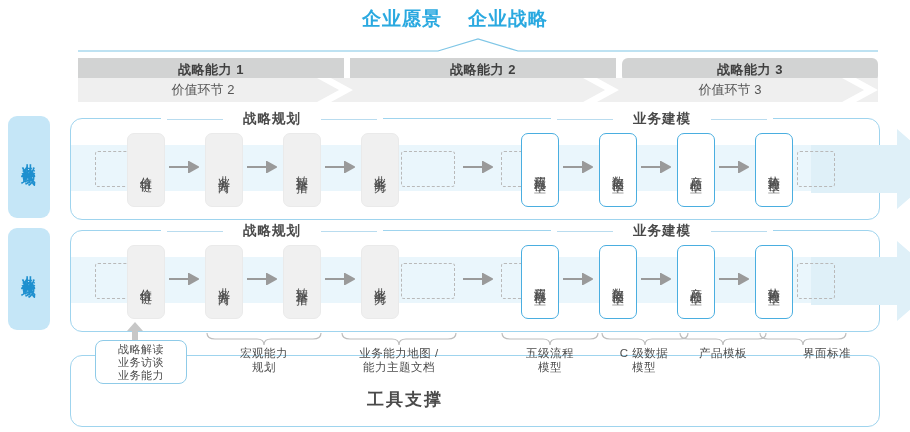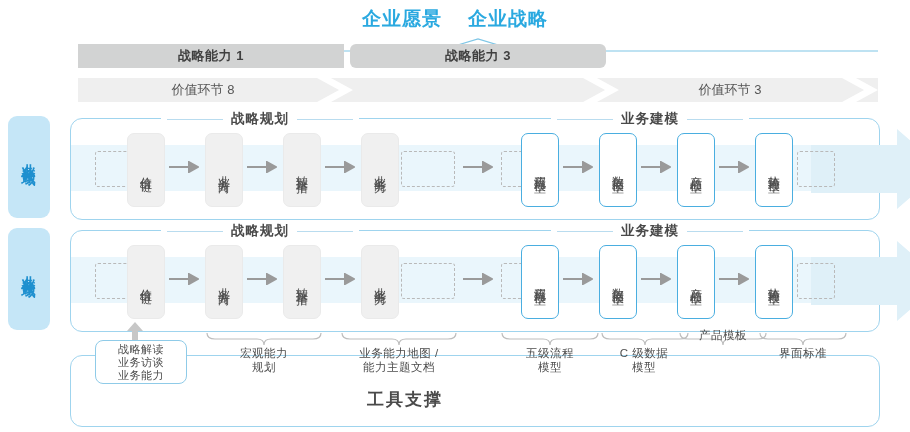--- a/index.html
+++ b/index.html
@@ -13,21 +13,21 @@
 
   
   .titles{
     position:absolute;left:0;top:6px;width:910px;
     display:flex;justify-content:center;gap:26px;
     font-size:19px;font-weight:bold;color:#2aa9e0;letter-spacing:1px;
   }
   .peak{position:absolute;left:78px;top:38px;width:800px;height:14px;}
 
   
-  .capbar-row{position:absolute;left:78px;top:44px;width:800px;height:24px;display:flex;gap:6px;}
+  .capbar-row{position:absolute;left:78px;top:58px;width:800px;height:24px;display:flex;gap:6px;}
   .capbar{
     background:#d2d3d3;color:#3f3f3f;font-size:13px;font-weight:bold;
     display:flex;align-items:center;justify-content:center;letter-spacing:.5px;
   }
   .capbar.c0{width:266px;}
   .capbar.c1{width:266px;}
   .capbar.c2{width:256px;border-radius:6px;}
 
   
   .valuebar{position:absolute;left:78px;top:78px;width:800px;height:24px;}
@@ -48,21 +48,21 @@
 
   
   .rowbox{
     position:absolute;left:70px;width:808px;height:100px;
     border:1px solid #9fd4ee;border-radius:12px;background:#fff;
   }
   .rowbox.r0{top:118px;}
   .rowbox.r1{top:230px;}
 
   .seclabel{
-    position:absolute;top:-9px;display:flex;align-items:center;gap:8px;
+    position:absolute;top:-9px;display:flex;align-items:center;gap:20px;
     background:#fff;padding:0 6px;font-size:13.5px;font-weight:bold;color:#4a4a4a;letter-spacing:1px;
   }
   .seclabel .ln{display:block;width:56px;height:1px;background:#b9dcef;}
   .seclabel.left{left:90px;}
   .seclabel.right{left:480px;}
 
   
   .band{position:absolute;left:0;top:26px;width:808px;height:46px;background:#eaf6fc;}
   .bigarrow{position:absolute;left:740px;top:8px;width:160px;height:84px;}
 
@@ -115,31 +115,32 @@
     <span>企业愿景</span>
     <span>企业战略</span>
   </div>
 
   <svg class="peak" viewBox="0 0 800 14">
     <path d="M0 13 L360 13 L400 1 L440 13 L800 13" fill="none" stroke="#7fc6e6" stroke-width="1.2"></path>
   </svg>
 
   <div class="capbar-row">
     <div class="capbar c0">战略能力 1</div>
+    <div class="capbar c1">战略能力 2</div>
     <div class="capbar c2">战略能力 3</div>
   </div>
 
   <div class="valuebar">
     <svg width="800" height="24" viewBox="0 0 800 24" style="position:absolute;left:0;top:0;">
       <rect x="0" y="0" width="800" height="24" fill="#efefef"></rect>
       <path d="M253 0 L275 12 L253 24 L239 24 L261 12 L239 0 Z" fill="#ffffff"></path>
       <path d="M519 0 L541 12 L519 24 L505 24 L527 12 L505 0 Z" fill="#ffffff"></path>
       <path d="M778 0 L800 12 L778 24 L764 24 L786 12 L764 0 Z" fill="#ffffff"></path>
     </svg>
-    <div class="seg" style="left:0;width:250px;">价值环节 8</div>
+    <div class="seg" style="left:0;width:250px;">价值环节 2</div>
     <div class="seg" style="left:532px;width:240px;">价值环节 3</div>
   </div>
 
   <div class="domain-label d0">业务领域 1</div>
   <div class="domain-label d1">业务领域 2</div>
 
   <div class="rowbox r0">
     <div class="band"></div>
     <svg class="bigarrow" viewBox="0 0 160 84">
       <path d="M0 18 L86 18 L86 2 L132 42 L86 82 L86 66 L0 66 Z" fill="#dff0f8"></path>
@@ -285,22 +286,22 @@
     <div>能力主题文档</div>
   </div>
   <div class="annlabel" style="left:500px;top:346px;width:100px;">
     <div>五级流程</div>
     <div>模型</div>
   </div>
   <div class="annlabel" style="left:597px;top:346px;width:94px;">
     <div>C 级数据</div>
     <div>模型</div>
   </div>
-  <div class="annlabel" style="left:676px;top:328px;width:94px;">
+  <div class="annlabel" style="left:676px;top:346px;width:94px;">
     <div>产品模板</div>
   </div>
-  <div class="annlabel" style="left:756px;top:346px;width:94px;">
+  <div class="annlabel" style="left:780px;top:346px;width:94px;">
     <div>界面标准</div>
   </div>
 
   <div class="footer-title">工具支撑</div>
 
 </div>
 
 </body></html>

